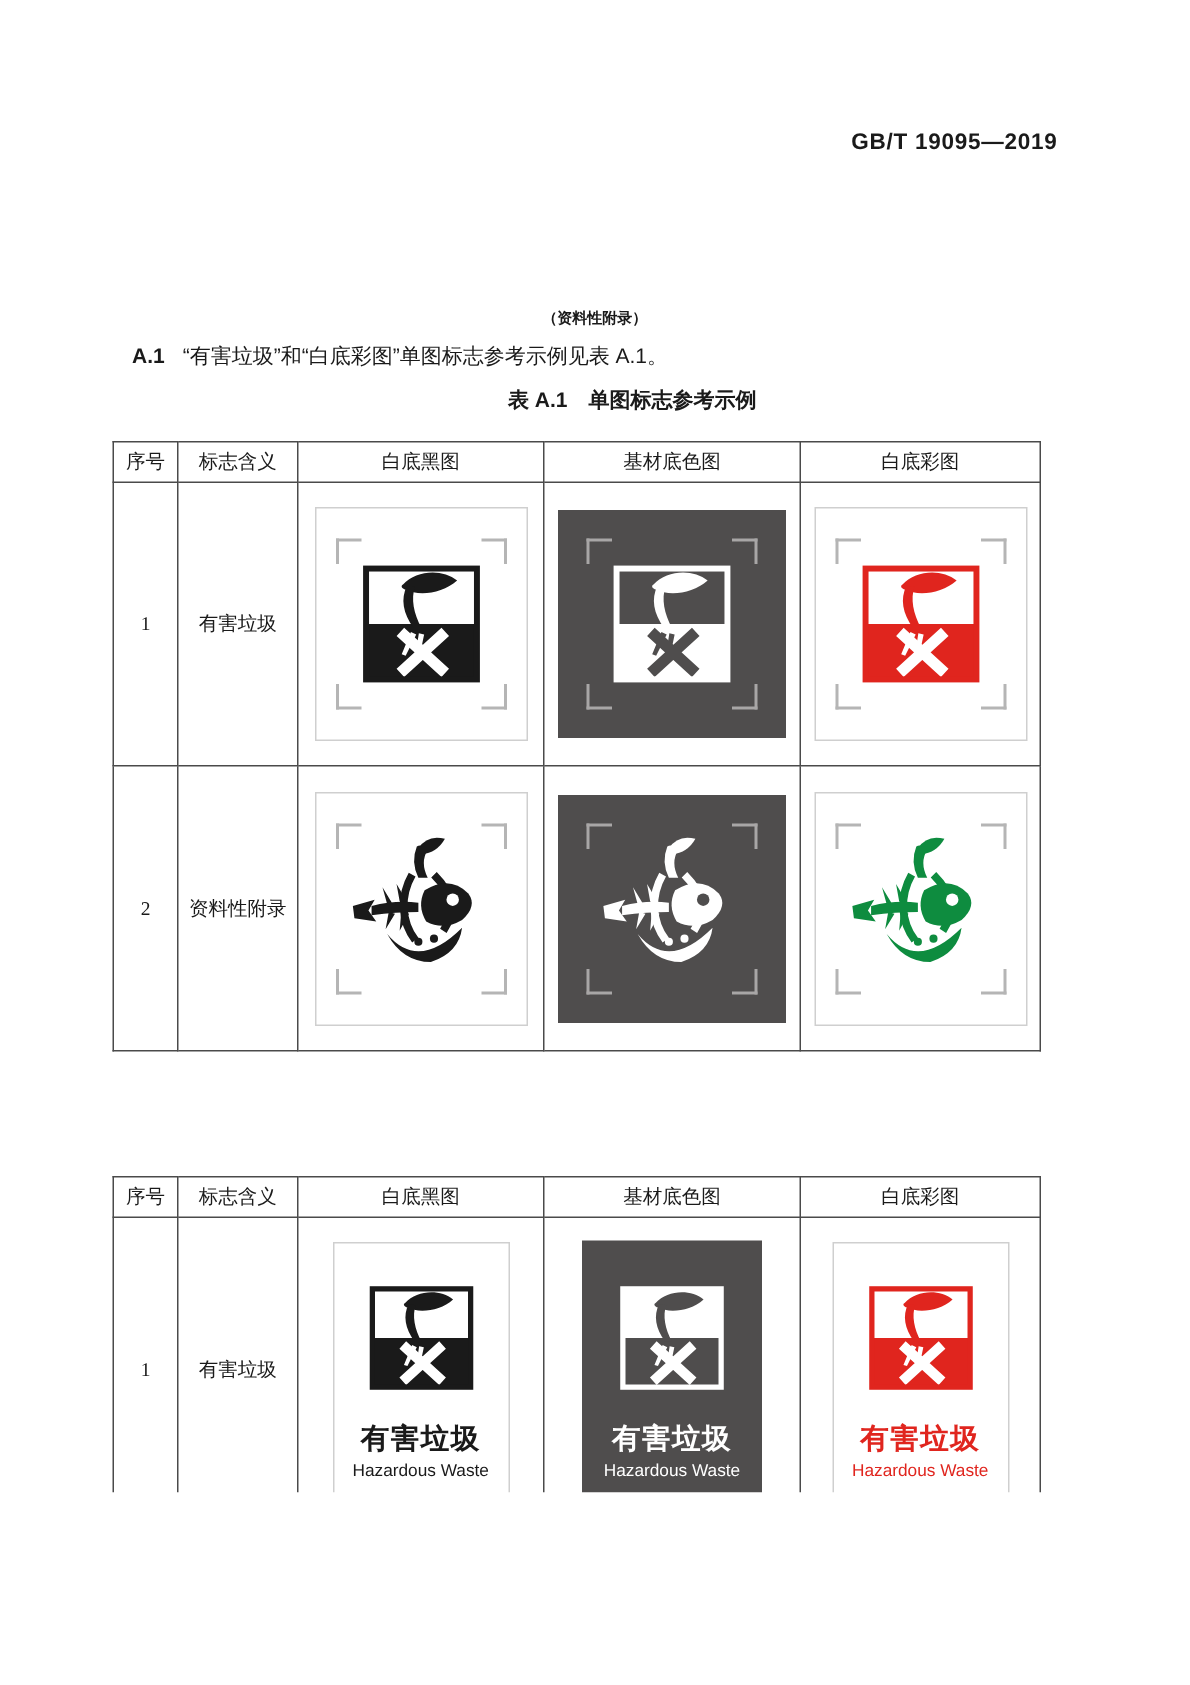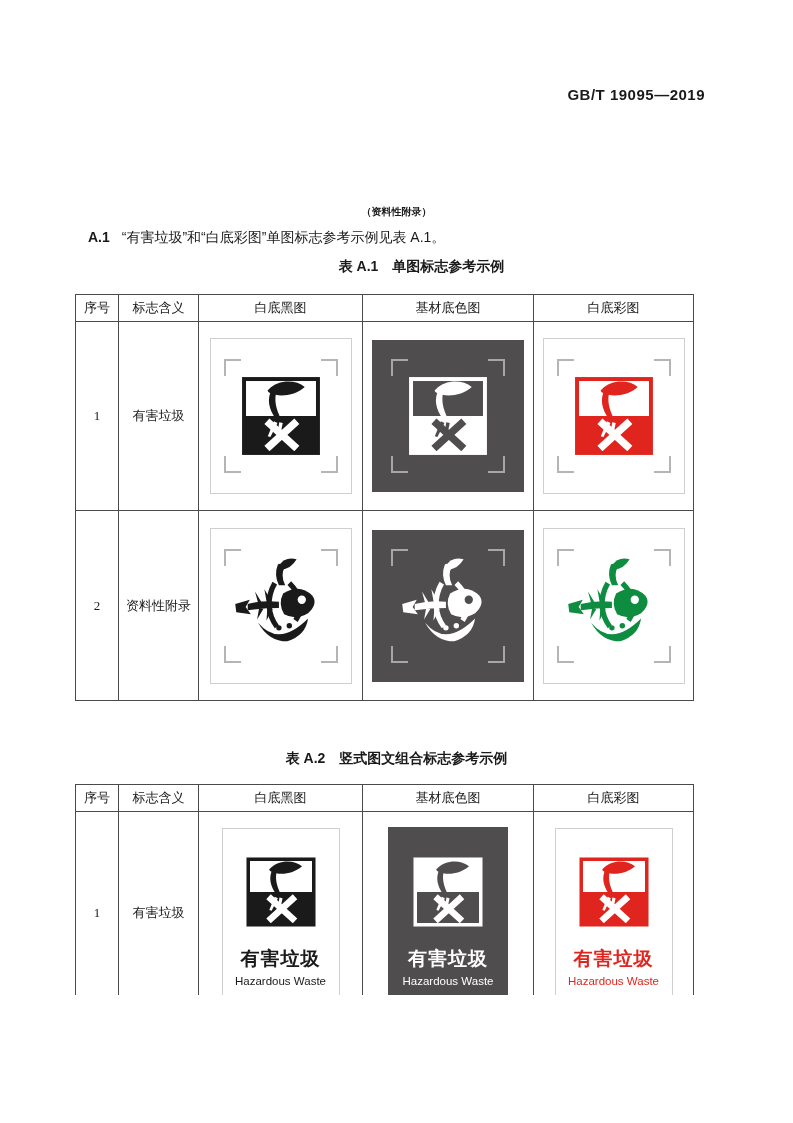--- a/index.html
+++ b/index.html
@@ -225,23 +225,20 @@
                   <use href="#kw"></use>
                 </svg>
       </div>
             </div>
           </td>
     </tr>
   </tbody>
     </table>
 
 
-  <div class="caption cap-a2">
-    <span>表 A.2</span><span class="cap-text">竖式图文组合标志参考示例</span>
-  </div>
 
   <table class="ref-table tbl-a2">
     <colgroup>
         <col style="width:43px">
         <col style="width:80px">
         <col style="width:164px">
         <col style="width:171px">
         <col style="width:160px">
       </colgroup>
     <tbody>

